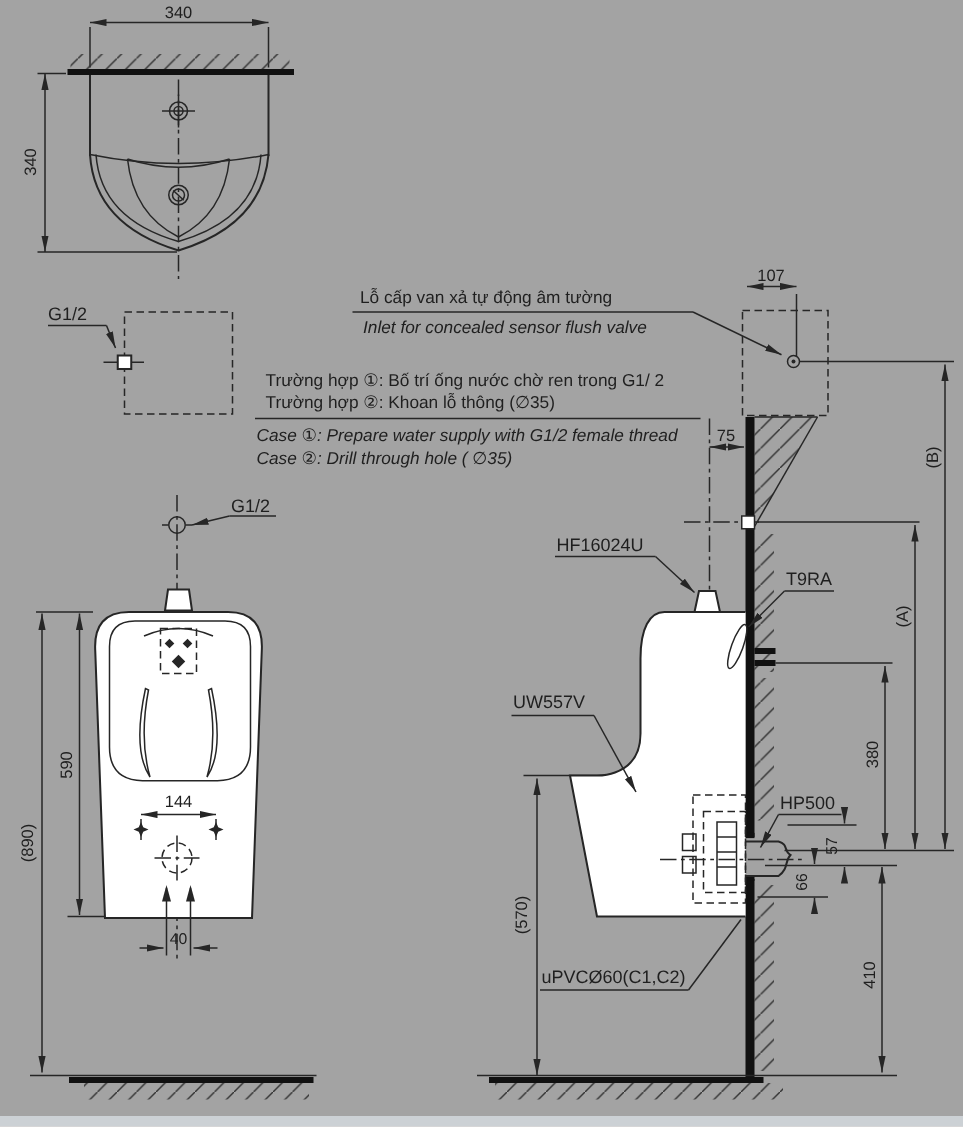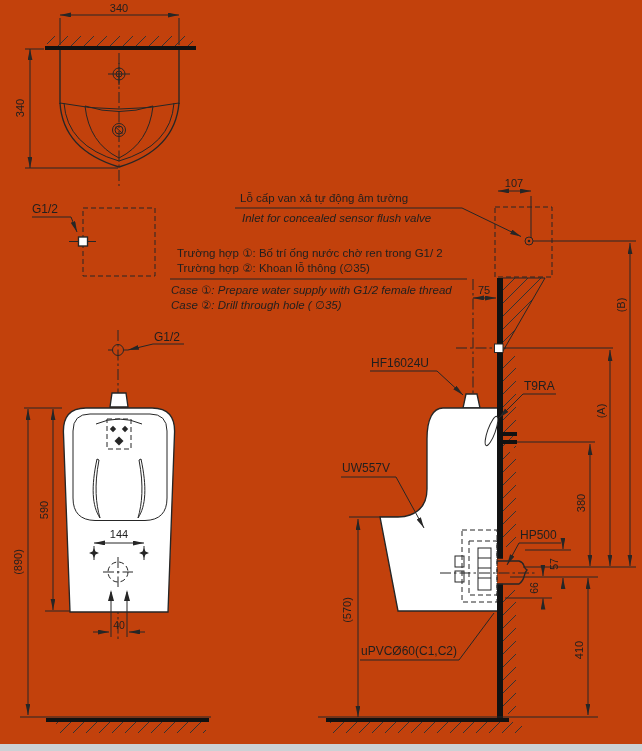--- a/index.html
+++ b/index.html
@@ -1,16 +1,16 @@
 <!DOCTYPE html>
 <html><head>
 <meta charset="utf-8">
 <style>
   html,body{margin:0;padding:0;background:#ffffff;}
-  .stage{position:relative;width:642px;height:751px;background:#c2410c;overflow:hidden;}
+  .stage{position:relative;width:642px;height:751px;background:#a3a3a3;overflow:hidden;}
   svg{display:block;}
   text{font-family:"Liberation Sans","DejaVu Sans",sans-serif;fill:#1f1f1f;}
   .dim{font-size:11px;}
   .dimsm{font-size:10.5px;}
   .lbl{font-size:12px;}
   .note{font-size:11.5px;}
   .it{font-style:italic;}
   .s{stroke:#262626;stroke-width:1;fill:none;}
   .s2{stroke:#262626;stroke-width:1.35;fill:none;}
   .thk{stroke:#111;stroke-width:4;fill:none;}

